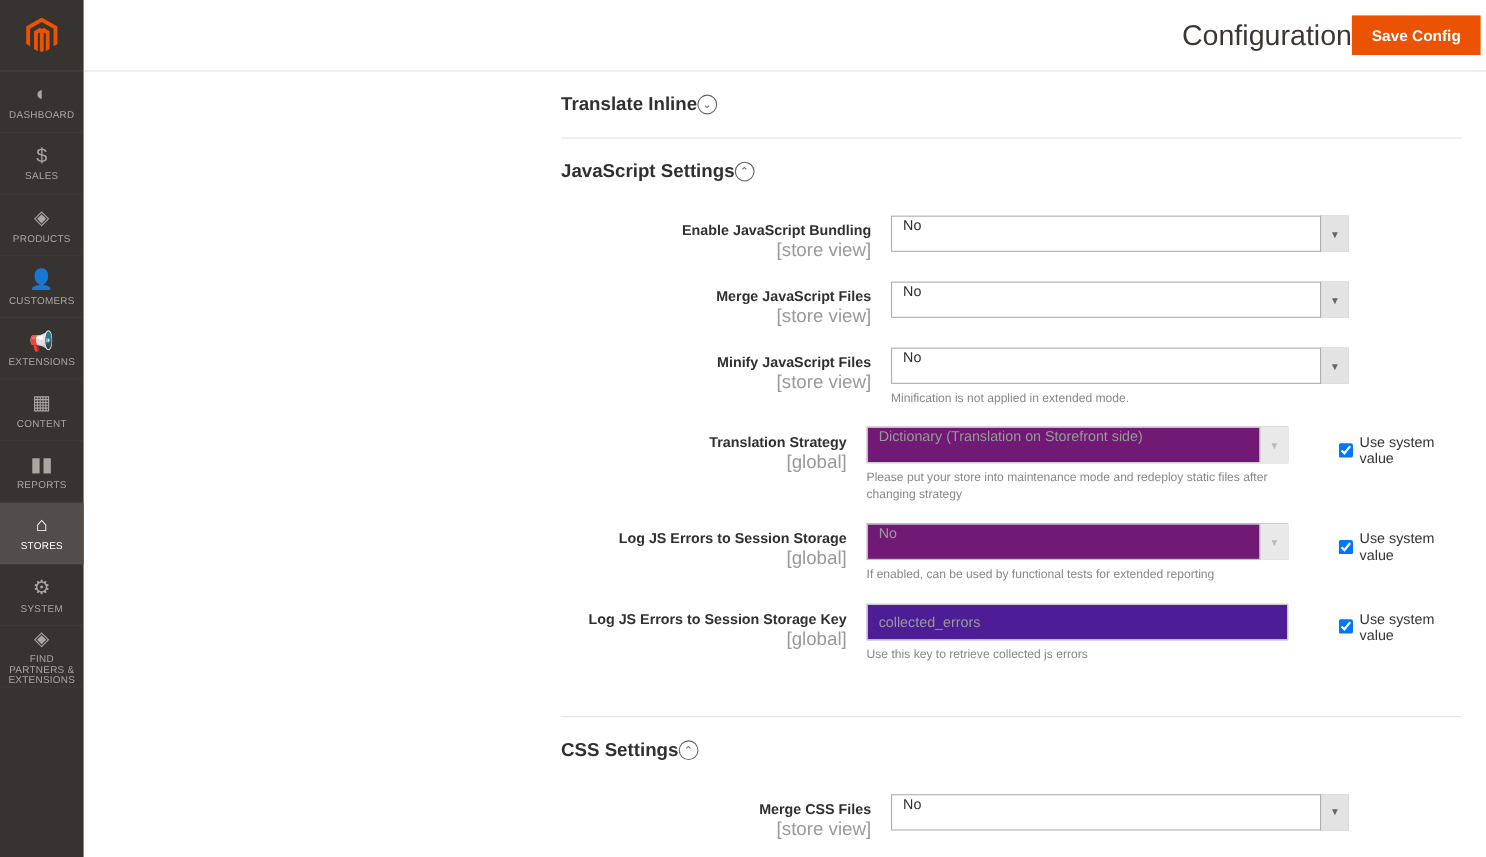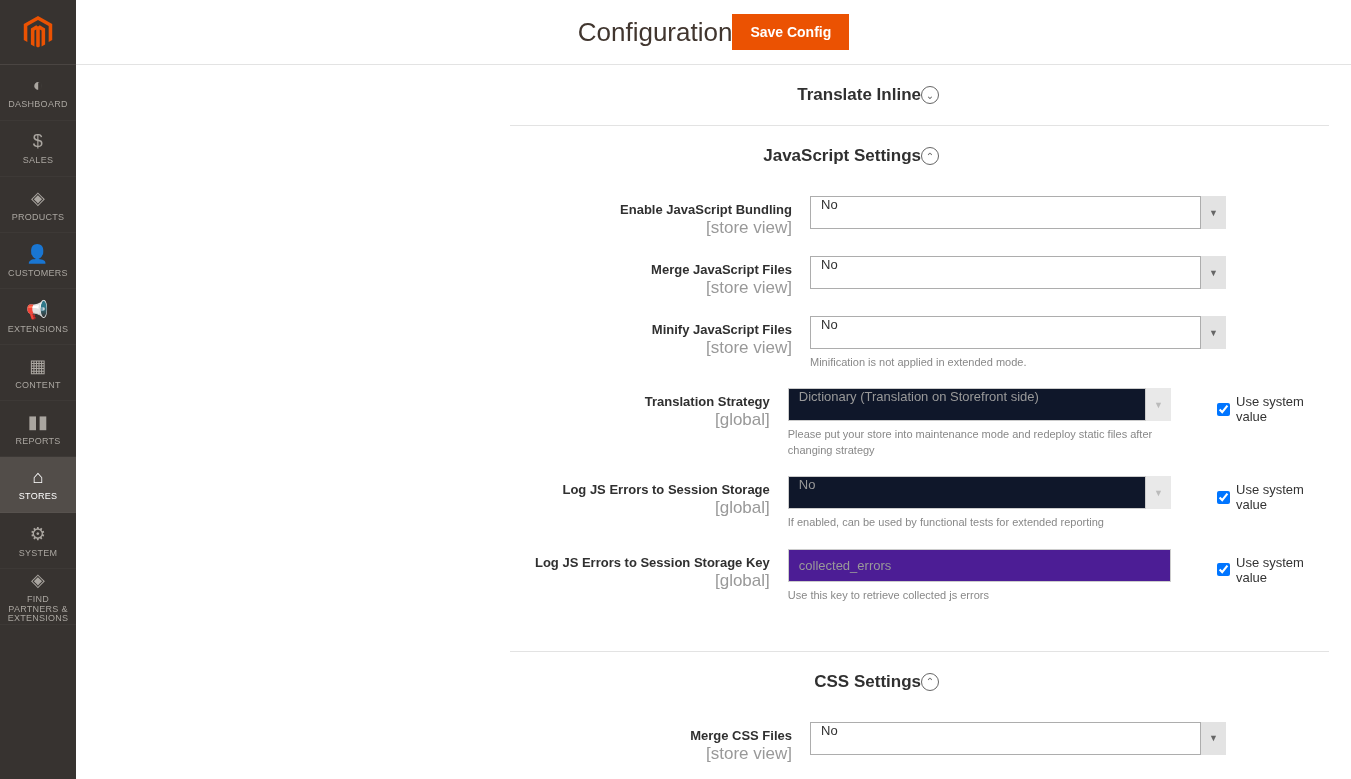--- a/index.html
+++ b/index.html
@@ -6,39 +6,39 @@
 body{font-family:'Helvetica Neue',Helvetica,Arial,sans-serif;font-size:13px;color:#333;background:#fff}
 .page{display:flex;min-height:100vh}
 .sidebar{width:76px;background:#373330;flex-shrink:0}
 .logo{height:65px;display:flex;align-items:center;justify-content:center;border-bottom:1px solid #4a4542}
 .logo svg{width:32px;height:32px}
 .nav-item{display:flex;flex-direction:column;align-items:center;justify-content:center;height:56px;color:#aaa6a0;font-size:9px;letter-spacing:.03em;cursor:pointer;border-bottom:1px solid rgba(255,255,255,.03)}
 .nav-item.active{background:#524d49;color:#fff}
 .nav-item .icon{font-size:18px;margin-bottom:4px}
 .nav-item span{text-align:center;line-height:1.1;padding:0 3px}
 .main{flex:1;min-width:0}
-.header{display:flex;align-items:center;justify-content:center;padding:14px 5px;border-bottom:1px solid #e3e3e3}
+.header{display:flex;align-items:center;justify-content:flex-end;padding:14px 5px;border-bottom:1px solid #e3e3e3}
 .page-title{font-size:26px;font-weight:400;color:#41362f}
 .btn-primary{background:#eb5202;color:#fff;border:none;padding:10px 18px;font-size:14px;font-weight:600;cursor:pointer}
 .content{padding:0 22px 40px}
 .section{border-bottom:1px solid #e3e3e3}
-.section-header{display:flex;align-items:center;justify-content:flex-end;padding:20px 390px 20px 0;cursor:pointer}
+.section-header{display:flex;align-items:center;justify-content:flex-start;padding:20px 390px 20px 0;cursor:pointer}
 .section-title{font-size:17px;font-weight:600;color:#303030}
 .toggle-icon{width:18px;height:18px;border:1px solid #666;border-radius:50%;display:flex;align-items:center;justify-content:center;font-size:10px;color:#666}
 .section-body{padding:10px 0 30px}
 .field-row{display:flex;align-items:flex-start;margin-bottom:18px}
 .field-label{width:300px;text-align:right;padding-right:18px;padding-top:6px}
 .field-label .label{font-size:13px;font-weight:600;color:#303030}
 .field-label .scope{display:block;font-size:17px;color:#999;font-weight:400;margin-top:1px}
 .field-control{width:416px}
 .field-use{margin-left:46px;padding-top:6px;display:flex;align-items:center}
 .field-use input{margin-right:6px}
 .select-wrap{position:relative}
 .sel{width:100%;height:33px;padding:0 30px 0 10px;border:1px solid #adadad;background:#fff;font-size:13px;color:#303030;appearance:none;-webkit-appearance:none}
-.sel.disabled{background:#0f172a;color:#999;border-color:#ccc}
+.sel.disabled{background:#701a75;color:#999;border-color:#ccc}
 .sel-btn{position:absolute;right:0;top:0;width:26px;height:33px;border-left:1px solid #adadad;background:#e3e3e3;display:flex;align-items:center;justify-content:center;pointer-events:none;font-size:9px;color:#666}
 .sel-btn.disabled{background:#e9e9e9;border-color:#ccc;color:#bbb}
 .text-input{width:100%;height:33px;padding:0 10px;border:1px solid #ccc;background:#4c1d95;color:#999;font-size:13px}
 .note{font-size:11px;color:#888;margin-top:6px;line-height:1.4}
 .spacer{margin-left:412px}
 </style>
 </head>
 <body>
 
 <div class="page">

